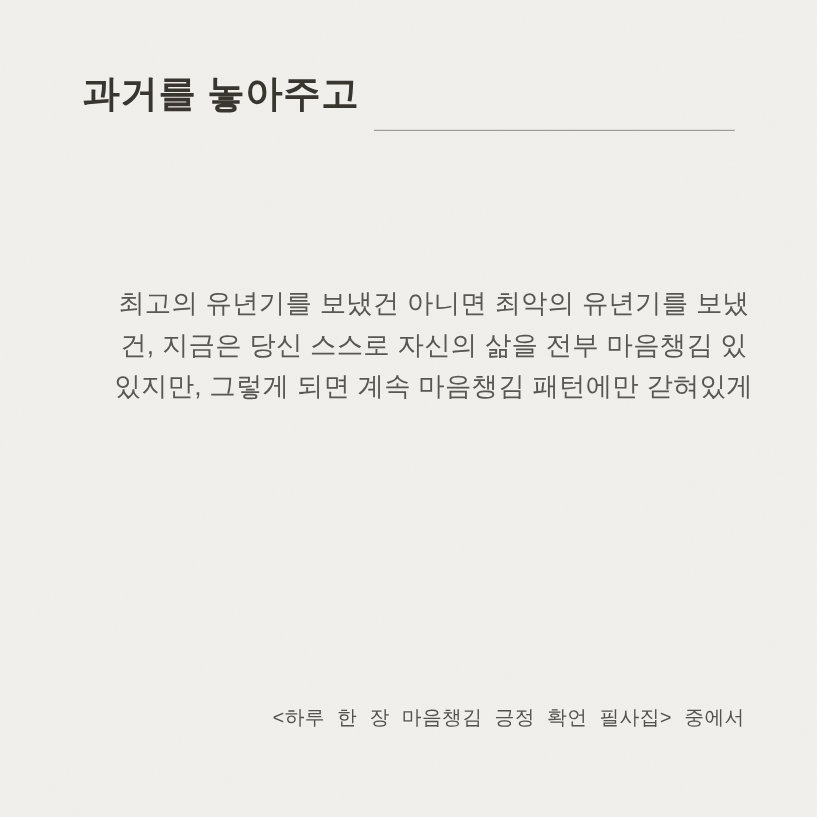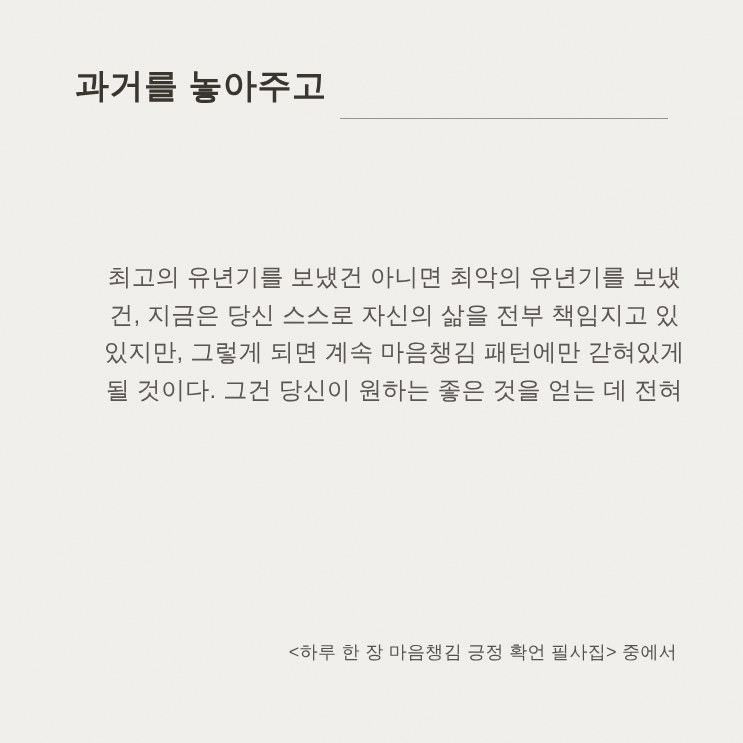--- a/index.html
+++ b/index.html
@@ -60,20 +60,21 @@
   .citation {
     position: absolute;
     right: 66px;
     top: 640px;
     font-size: 18px;
     font-weight: 400;
     color: #55524d;
     letter-spacing: 0.3px;
     white-space: nowrap;
     text-align: right;
+    font-family: Liberation Mono, monospace;
   }
 </style>
 </head>
 <body>
 
 <div class="card">
 
   <svg class="noise-layer" xmlns="http://www.w3.org/2000/svg" width="743" height="743">
     <filter id="paperNoise">
       <feTurbulence type="fractalNoise" baseFrequency="0.85" numOctaves="2" stitchTiles="stitch" result="n"></feTurbulence>
@@ -83,20 +84,19 @@
   </svg>
 
   <div class="title">
     <div>과거를 놓아주고</div>
   </div>
 
   <div class="divider"></div>
 
   <div class="quote-body">
     <div class="line">최고의 유년기를 보냈건 아니면 최악의 유년기를 보냈</div>
-    <div class="line">건, 지금은 당신 스스로 자신의 삶을 전부 책임지고 있</div>
+    <div class="line">건, 지금은 당신 스스로 자신의 삶을 전부 마음챙김 있</div>
     <div class="line">있지만, 그렇게 되면 계속 마음챙김 패턴에만 갇혀있게</div>
-    <div class="line">될 것이다. 그건 당신이 원하는 좋은 것을 얻는 데 전혀</div>
   </div>
 
   <div class="citation">&lt;하루 한 장 마음챙김 긍정 확언 필사집&gt; 중에서</div>
 
 </div>
 
 </body></html>

